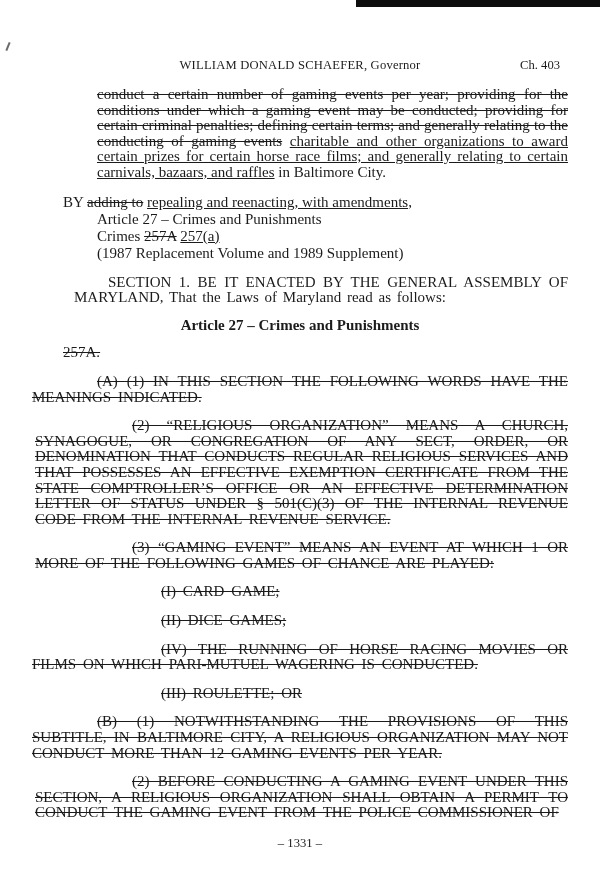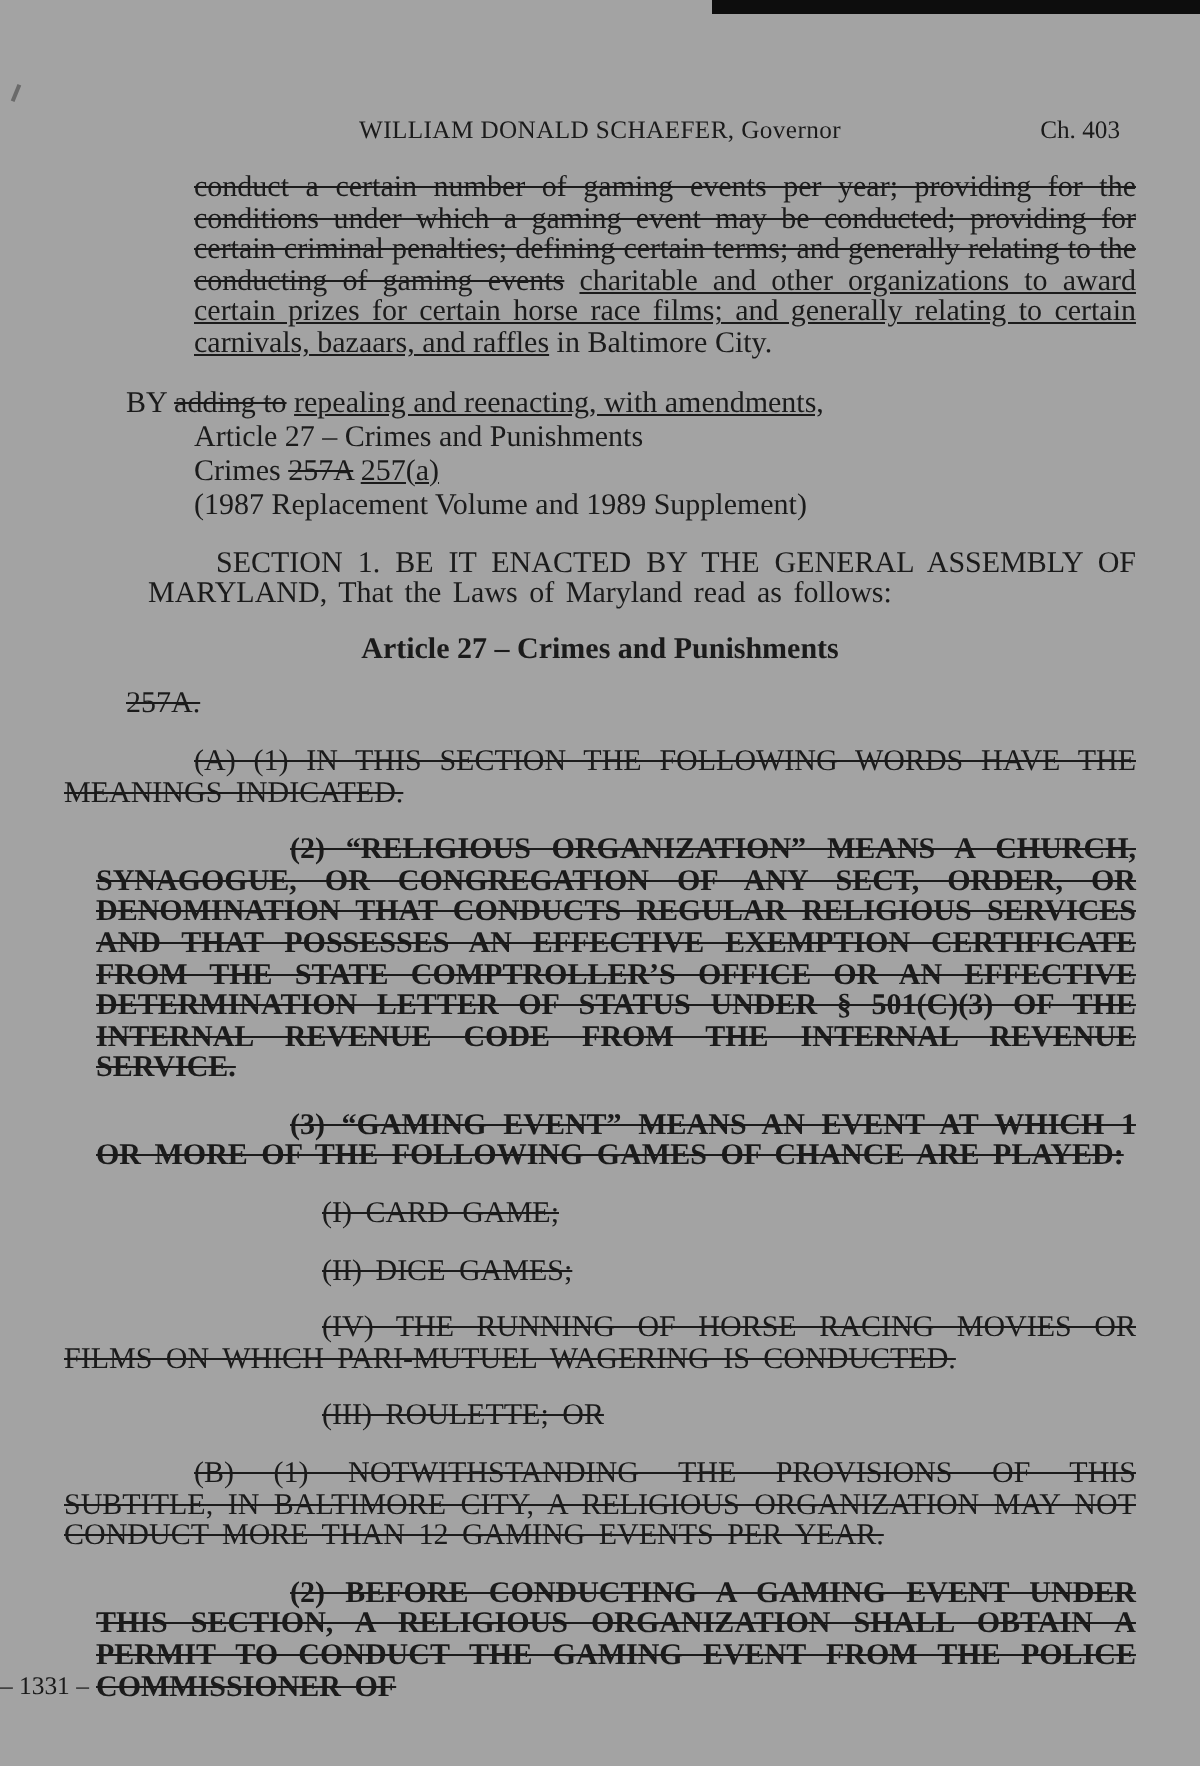--- a/index.html
+++ b/index.html
@@ -4,21 +4,21 @@
 <style>
   html, body {
     margin: 0;
     padding: 0;
     background: #e8e6e1;
   }
   .page {
     position: relative;
     width: 600px;
     height: 883px;
-    background: #a3a3a3;
+    background: #ffffff;
     font-family: "Liberation Serif", serif;
     color: #1b1b1b;
     overflow: hidden;
     box-sizing: border-box;
   }
   .scan-bar {
     position: absolute;
     top: 0;
     left: 356px;
     right: 0;
@@ -55,31 +55,31 @@
     line-height: 15.6px;
   }
   .para { margin: 0; text-align: justify; }
   .p-intro   { margin: 14px 0 0 65px; }
   .p-by      { margin: 13px 0 0 31px; line-height: 17px; text-align: left; }
   .p-by-item { margin: 0 0 0 65px;    line-height: 17px; text-align: left; }
   .p-section { margin: 13px 0 0 42px; text-indent: 34px; word-spacing: 2px; }
   .p-center  { margin: 12px 0 0 0; text-align: center; font-weight: 700; }
   .p-label   { margin: 12px 0 0 31px; text-align: left; }
   .p-hang1   { margin: 13px 0 0 0; text-indent: 65px;  word-spacing: 3px; }
-  .p-hang2   { margin: 13px 0 0 16px; text-indent: 97px;  word-spacing: 3px; font-weight: bold; }
+  .p-hang2   { margin: 13px 0 0 3px; text-indent: 97px;  word-spacing: 3px; }
   .p-hang3   { margin: 13px 0 0 0; text-indent: 129px; word-spacing: 3px; }
   .seg-strike    { text-decoration: line-through; }
   .seg-underline { text-decoration: underline; }
   .seg-plain     { text-decoration: none; }
   .footer {
     position: absolute;
     left: 0;
     right: 0;
     top: 836px;
-    text-align: left;
+    text-align: center;
     font-size: 12.7px;
   }
 </style>
 </head>
 <body>
 
 <div class="page">
   <div class="scan-bar"></div>
   <div class="scan-mark"></div>
 

